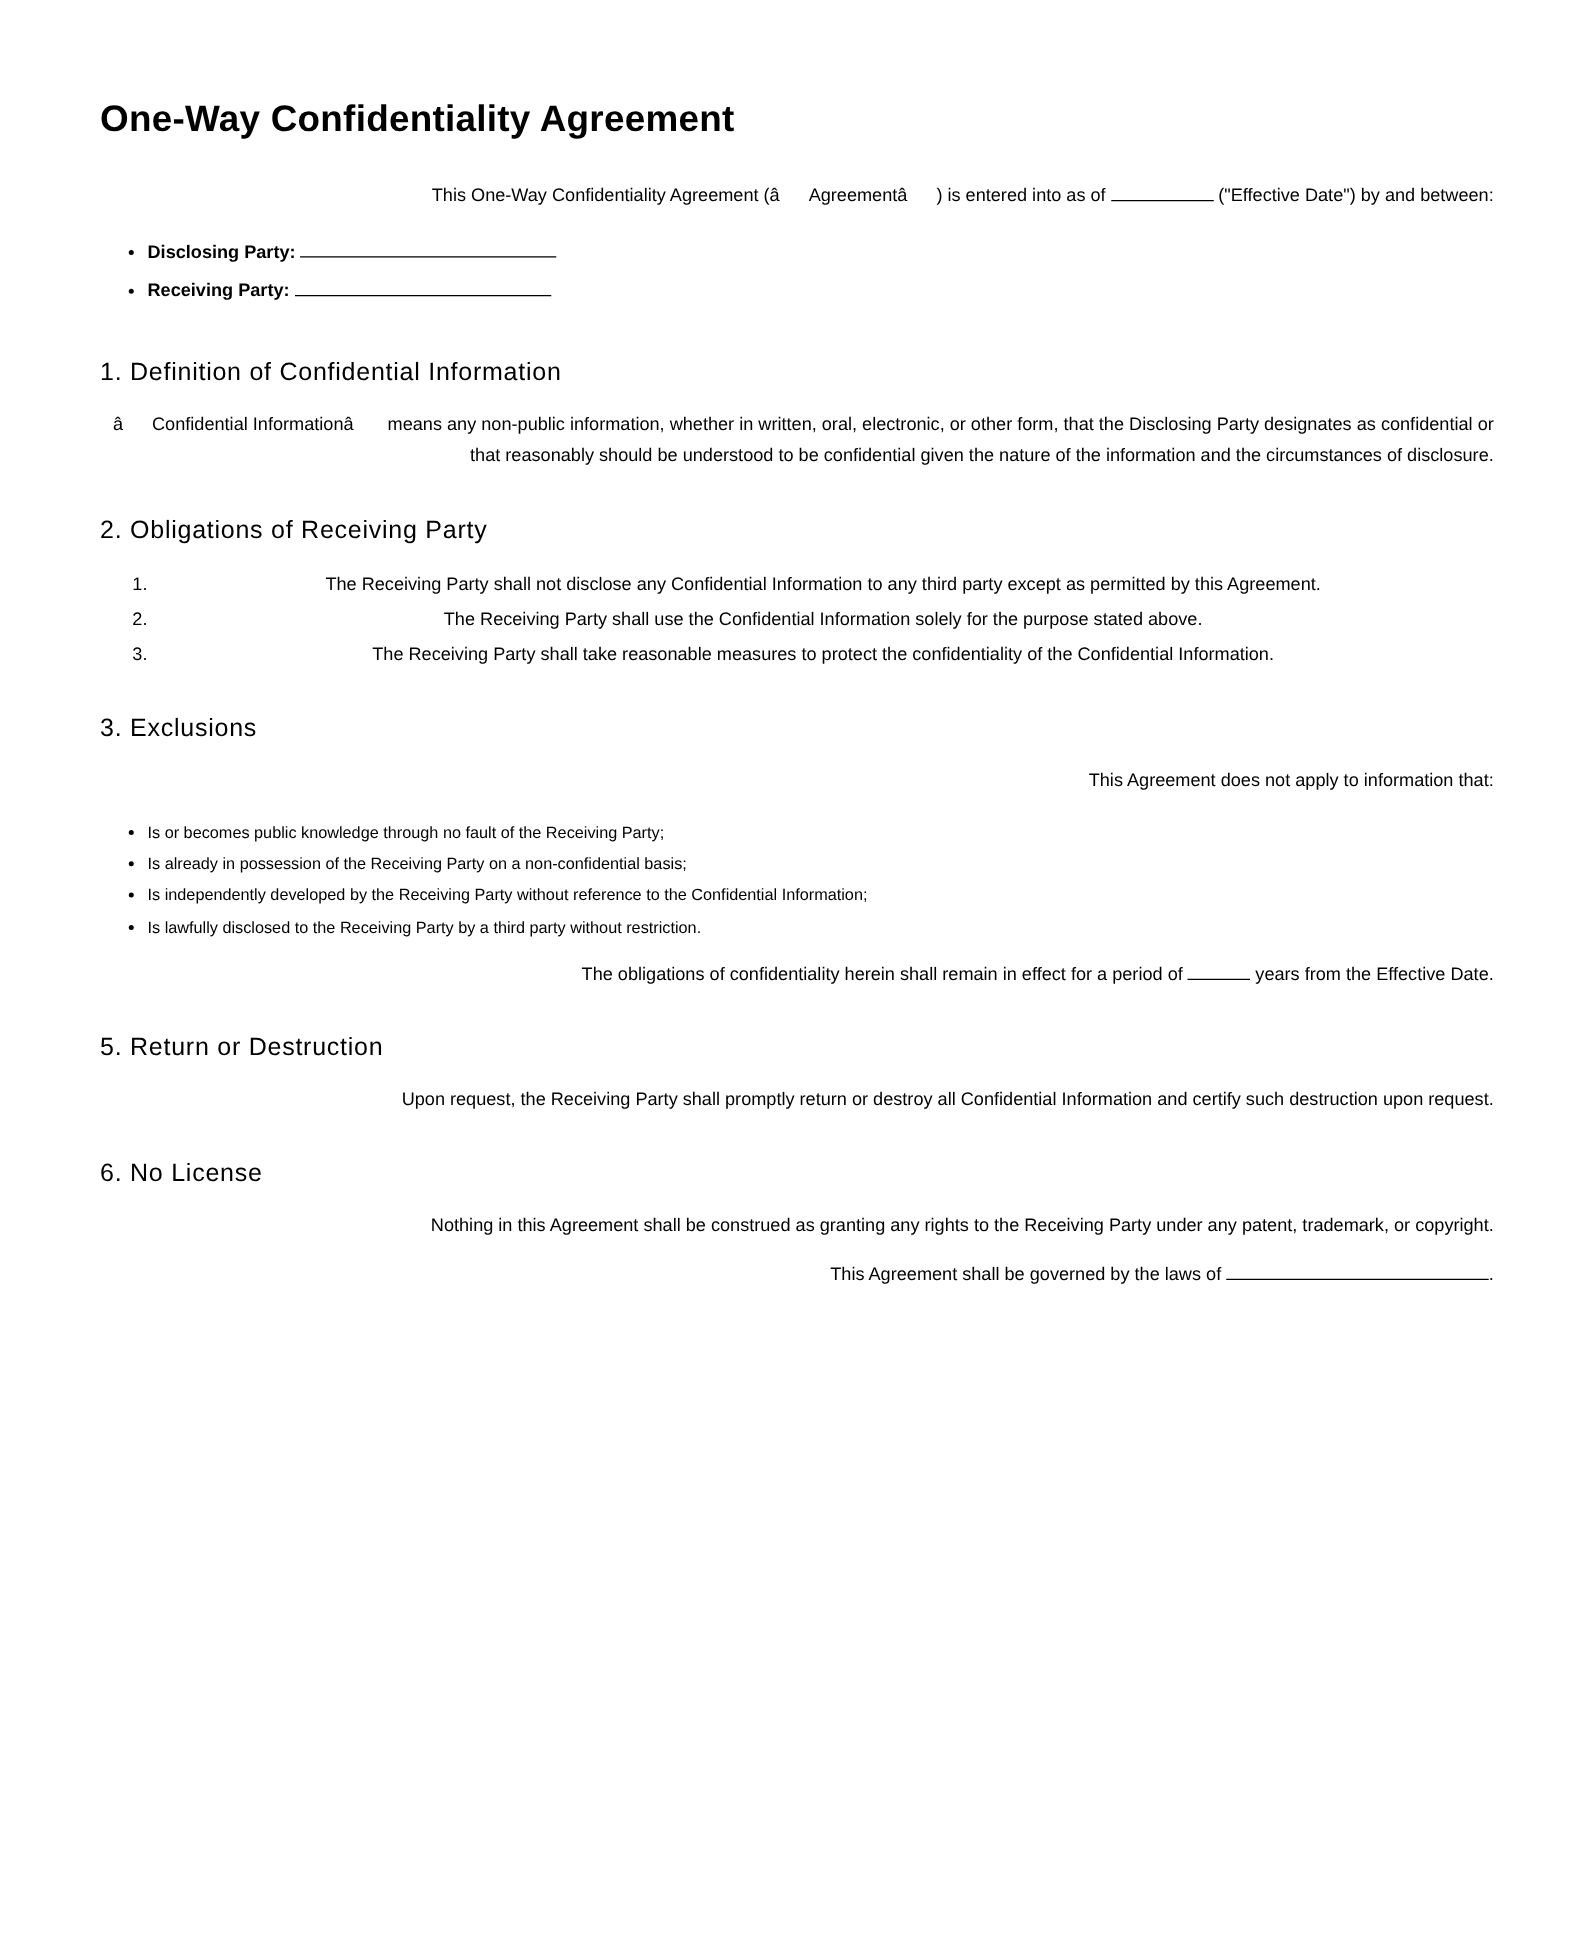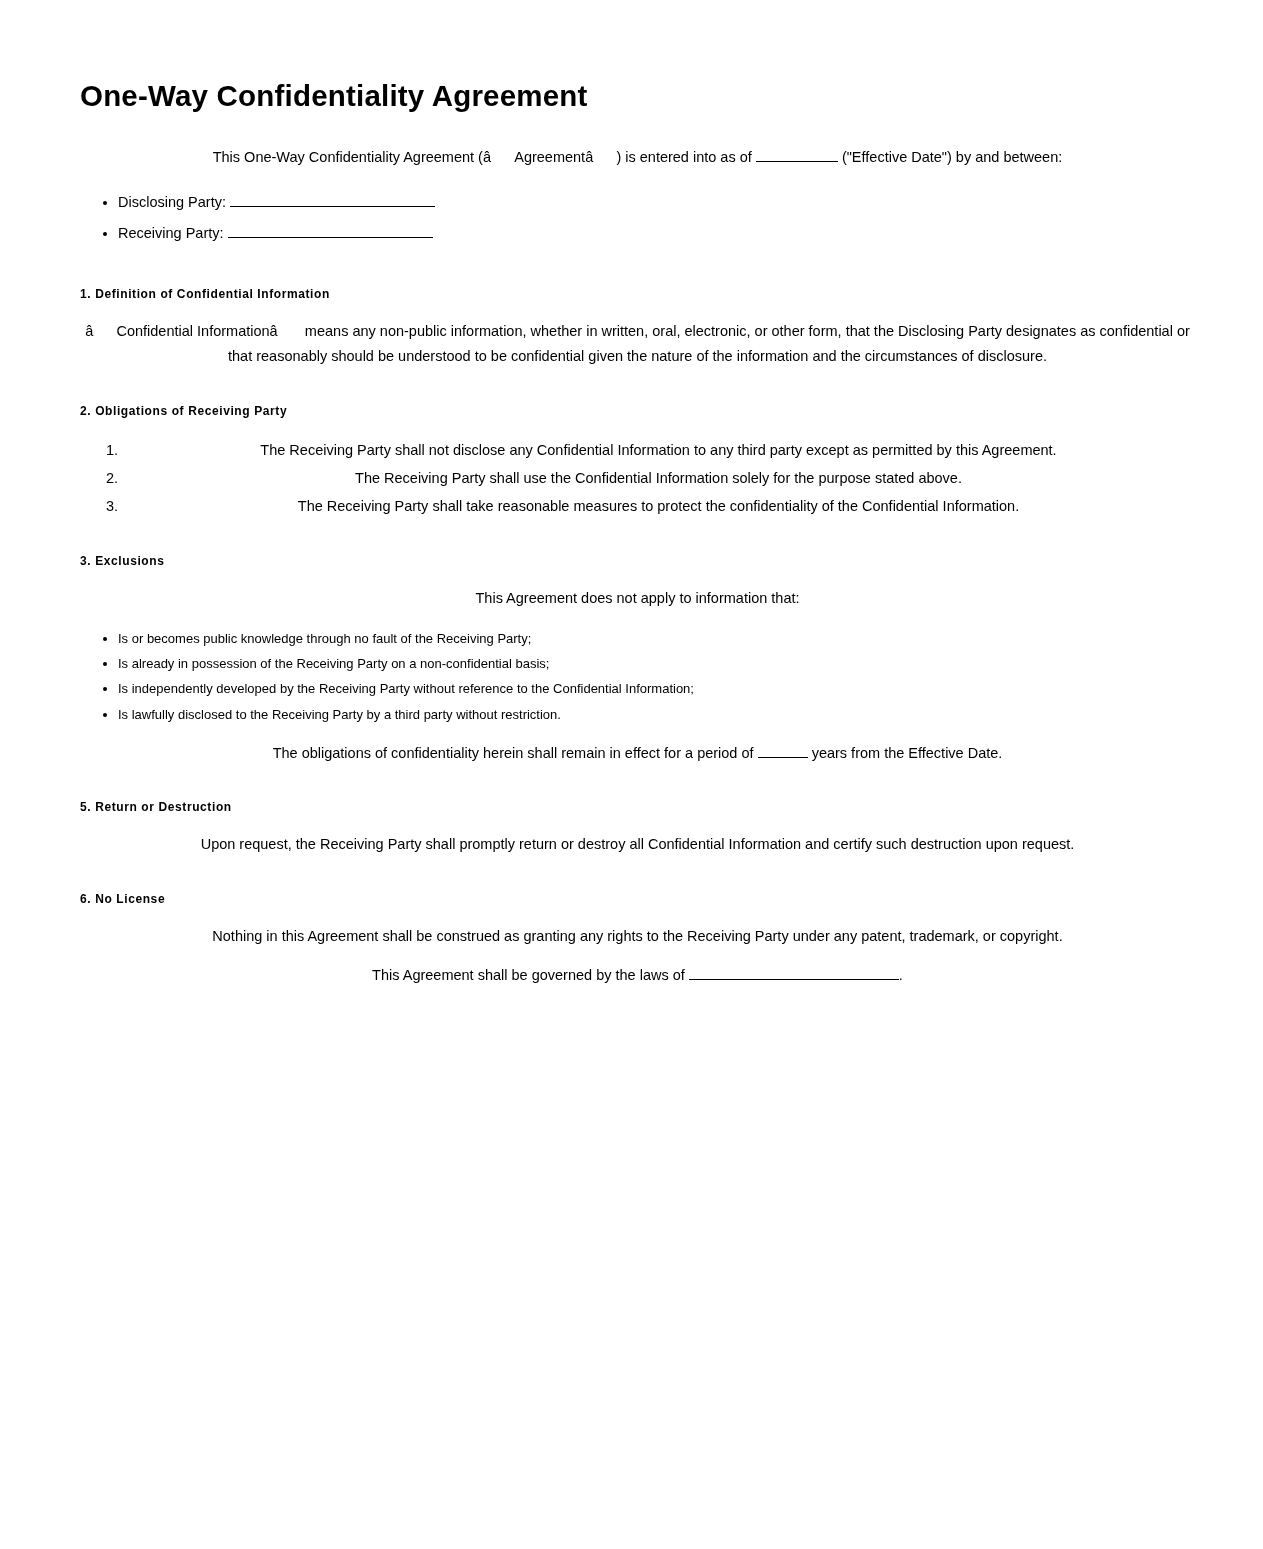--- a/index.html
+++ b/index.html
@@ -25,21 +25,21 @@
     font-size: 29.5px;
     font-weight: bold;
     letter-spacing: 0.2px;
     margin: 0 0 30px 0;
     line-height: 1.25;
   }
   p.para {
     font-size: 14.5px;
     line-height: 1.75;
     margin: 0 0 14px 0;
-    text-align: center;
+    text-align: right;
   }
   .blank {
     display: inline-block;
     border-bottom: 1.6px solid #000;
     vertical-align: baseline;
   }
   .blank-sm { width: 82px; }
   .blank-md { width: 205px; }
   .blank-lg { width: 210px; }
   .blank-xs { width: 50px; }
@@ -47,25 +47,25 @@
     margin: 18px 0 40px 0;
     padding-left: 38px;
     list-style-type: disc;
   }
   ul.party-list li {
     font-size: 14.5px;
     line-height: 1.95;
     margin-bottom: 2px;
   }
   ul.party-list li .lbl {
-    font-weight: normal;
+    font-weight: bold;
   }
   h2.sec-title {
-    font-size: 12px;
-    font-weight: bold;
+    font-size: 20px;
+    font-weight: normal;
     letter-spacing: 0.6px;
     margin: 34px 0 18px 0;
   }
   ol.obligations {
     margin: 0 0 14px 0;
     padding-left: 42px;
   }
   ol.obligations li {
     font-size: 14.5px;
     line-height: 1.95;

